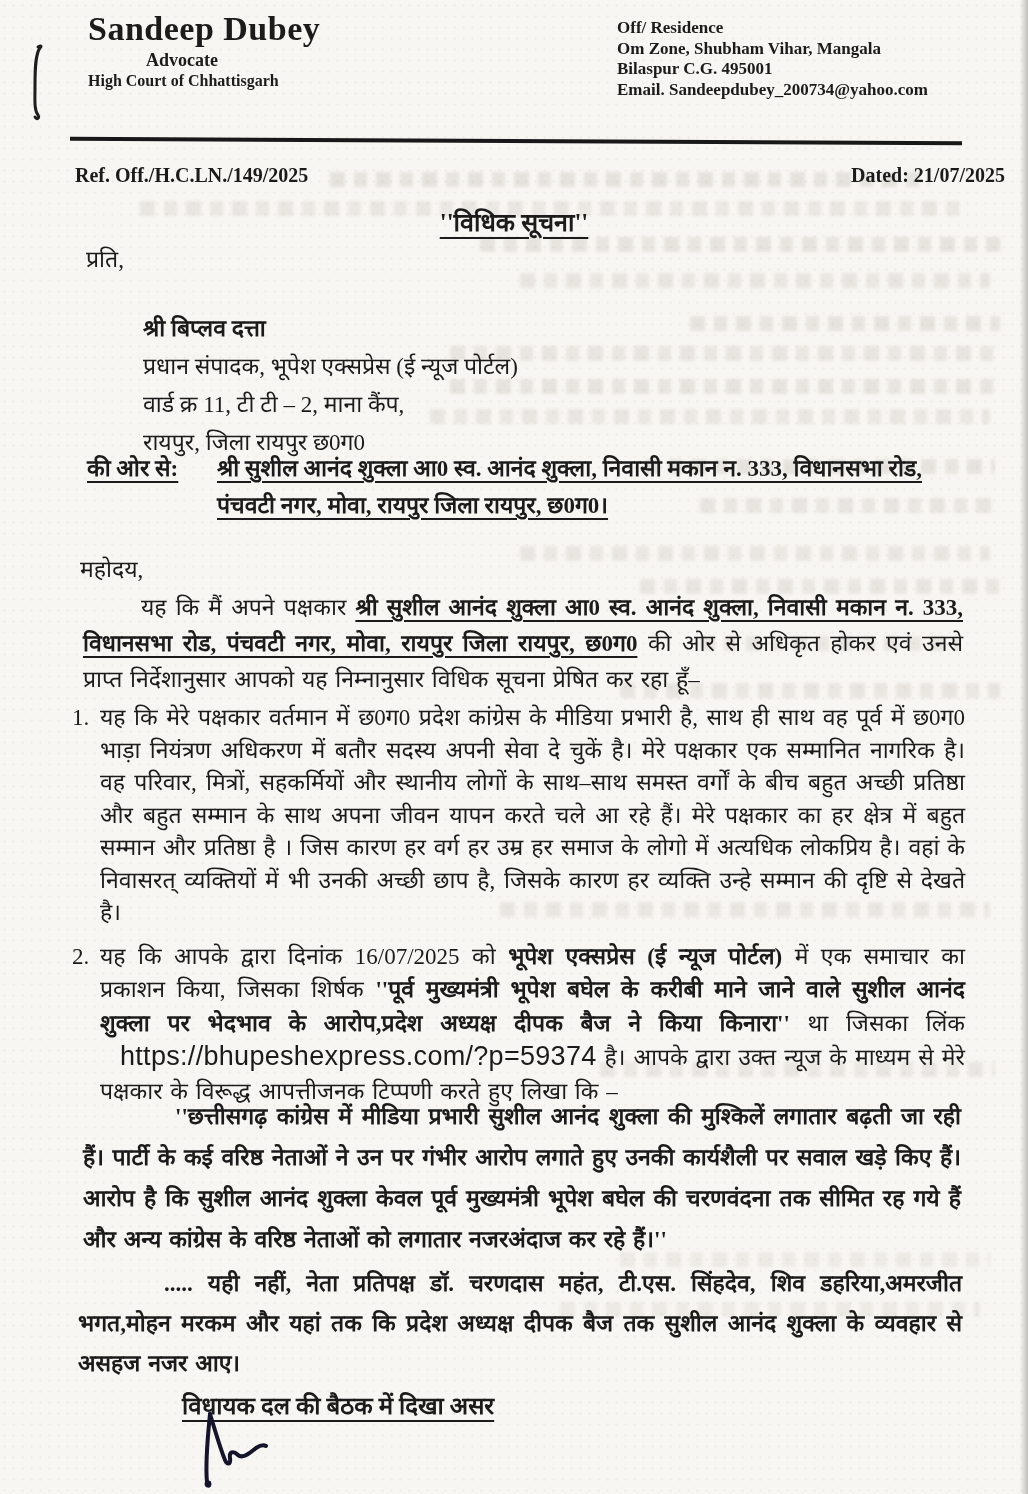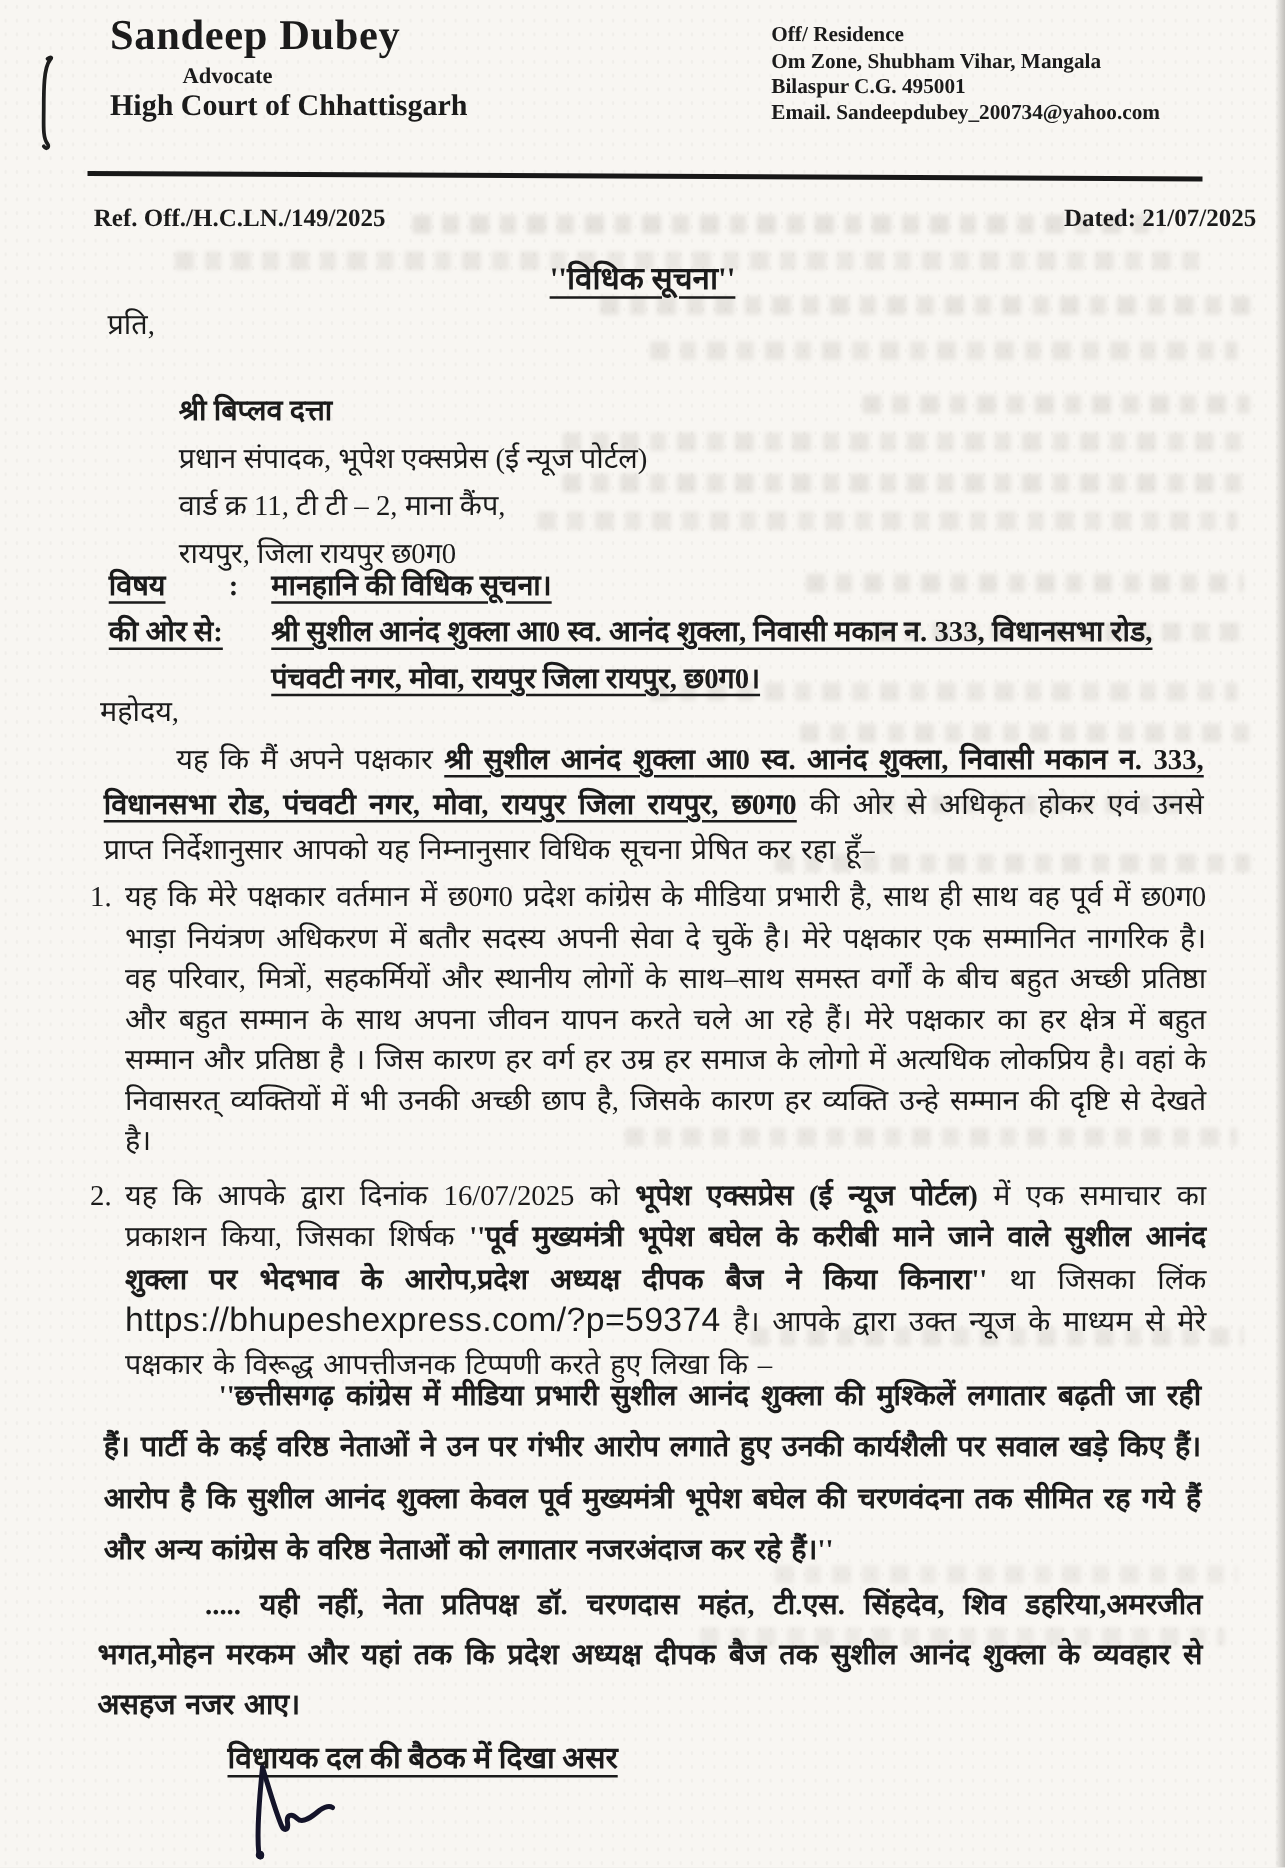--- a/index.html
+++ b/index.html
@@ -23,29 +23,29 @@
   }
   
   .ghost{
     position:absolute;height:15px;border-radius:2px;
     filter:blur(1.7px);
     background:repeating-linear-gradient(90deg,#6d6458 0 15px, transparent 15px 24px, #7b7266 24px 37px, transparent 37px 46px);
   }
   
   .hdr-name{position:absolute;left:88px;top:10px;font-size:34px;font-weight:700;letter-spacing:.5px;}
   .hdr-role{position:absolute;left:146px;top:50px;font-size:18px;font-weight:700;}
-  .hdr-court{position:absolute;left:88px;top:72px;font-size:24px;font-weight:700;}
+  .hdr-court{position:absolute;left:88px;top:72px;font-size:16px;font-weight:700;}
   .hdr-contact{position:absolute;left:617px;top:18px;font-size:17px;font-weight:600;line-height:20.5px;}
   .divider{position:absolute;left:70px;top:139px;width:892px;height:4px;background:#181818;transform:rotate(0.28deg);}
   .ref-row{position:absolute;left:75px;top:164px;width:930px;display:flex;justify-content:space-between;font-size:20px;font-weight:600;}
   
   .hi{font-size:23px;line-height:35px;}
   .b{font-weight:700;}
   .u{text-decoration:underline;text-decoration-thickness:2px;text-underline-offset:5px;}
-  .url{font-family:"Liberation Sans",sans-serif;font-size:27px;font-weight:500;letter-spacing:.3px;}
+  .url{font-family:"Liberation Sans",sans-serif;font-size:27px;font-weight:500;letter-spacing:.3px;margin-left:20px;}
   .title{position:absolute;left:0;top:204px;width:1028px;text-align:center;font-size:25px;font-weight:700;}
   .title span{text-decoration:underline;text-decoration-thickness:2px;text-underline-offset:6px;}
   .prati{position:absolute;left:86px;top:242px;font-size:23px;}
   .recipient{position:absolute;left:143px;top:310px;line-height:38px;font-size:23px;}
   .recipient .r0{font-weight:700;}
   .subject{position:absolute;left:87px;top:450px;width:880px;font-size:23px;line-height:37px;}
   .subj-row{display:flex;align-items:flex-start;}
   .subj-label{width:96px;font-weight:700;flex:none;}
   .subj-colon{width:34px;flex:none;font-weight:700;}
   .subj-text{width:744px;font-weight:700;}
@@ -116,25 +116,20 @@
 
   <div class="recipient hi">
     <div class="r0">श्री बिप्लव दत्ता</div>
     <div>प्रधान संपादक, भूपेश एक्सप्रेस (ई न्यूज पोर्टल)</div>
     <div>वार्ड क्र 11, टी टी – 2, माना कैंप,</div>
     <div>रायपुर, जिला रायपुर छ0ग0</div>
   </div>
 
   <div class="subject">
     <div class="subj-row">
-      <span class="subj-label u">विषय</span>
-      <span class="subj-colon">:</span>
-      <span class="subj-text u">मानहानि की विधिक सूचना।</span>
-    </div>
-    <div class="subj-row">
       <span class="subj-label from-label u">की ओर से:</span>
       <span class="subj-text u">श्री सुशील आनंद शुक्ला आ0 स्व. आनंद शुक्ला, निवासी मकान न. 333, विधानसभा रोड, पंचवटी नगर, मोवा, रायपुर जिला रायपुर, छ0ग0।</span>
     </div>
   </div>
 
   <div class="salutation hi">महोदय,</div>
 
   <div class="intro hi"><span>यह कि मैं अपने पक्षकार </span><span class="b u">श्री सुशील आनंद शुक्ला</span><span class="b u"> आ0 स्व. आनंद शुक्ला, निवासी मकान न. 333, विधानसभा रोड, पंचवटी नगर, मोवा, रायपुर जिला रायपुर, छ0ग0</span><span> की ओर से अधिकृत होकर एवं उनसे प्राप्त निर्देशानुसार आपको यह निम्नानुसार विधिक सूचना प्रेषित कर रहा हूँ–</span></div>
 
   <div class="points hi">

